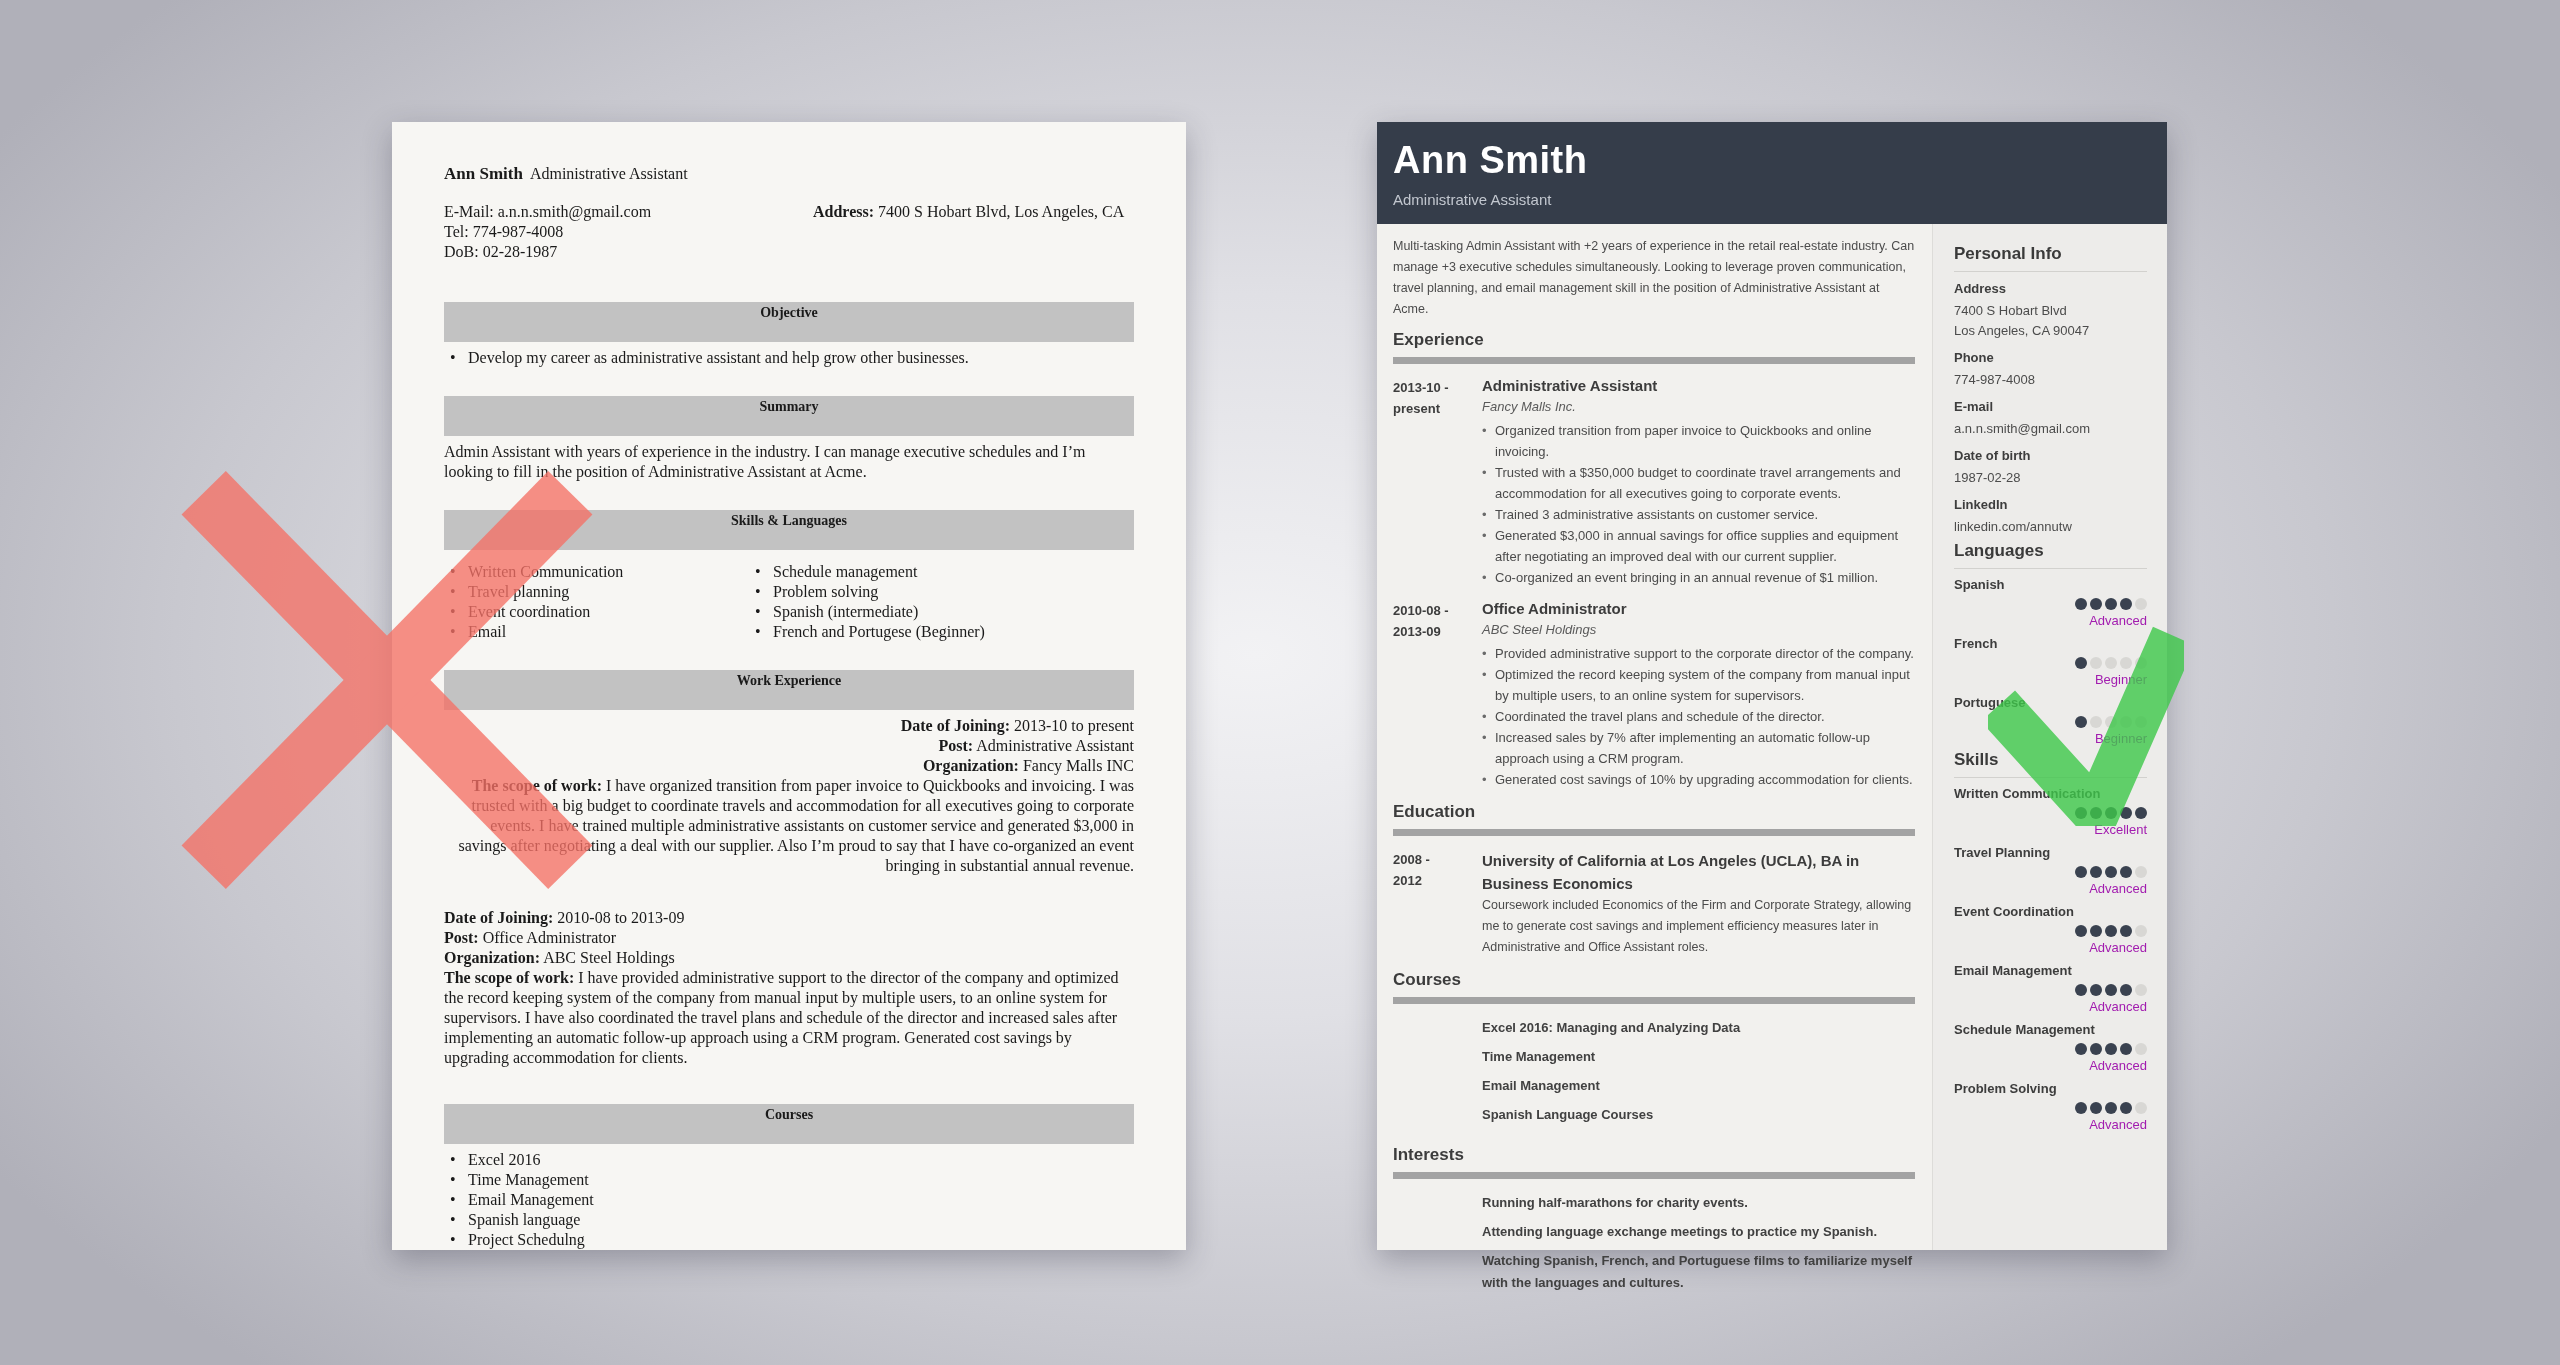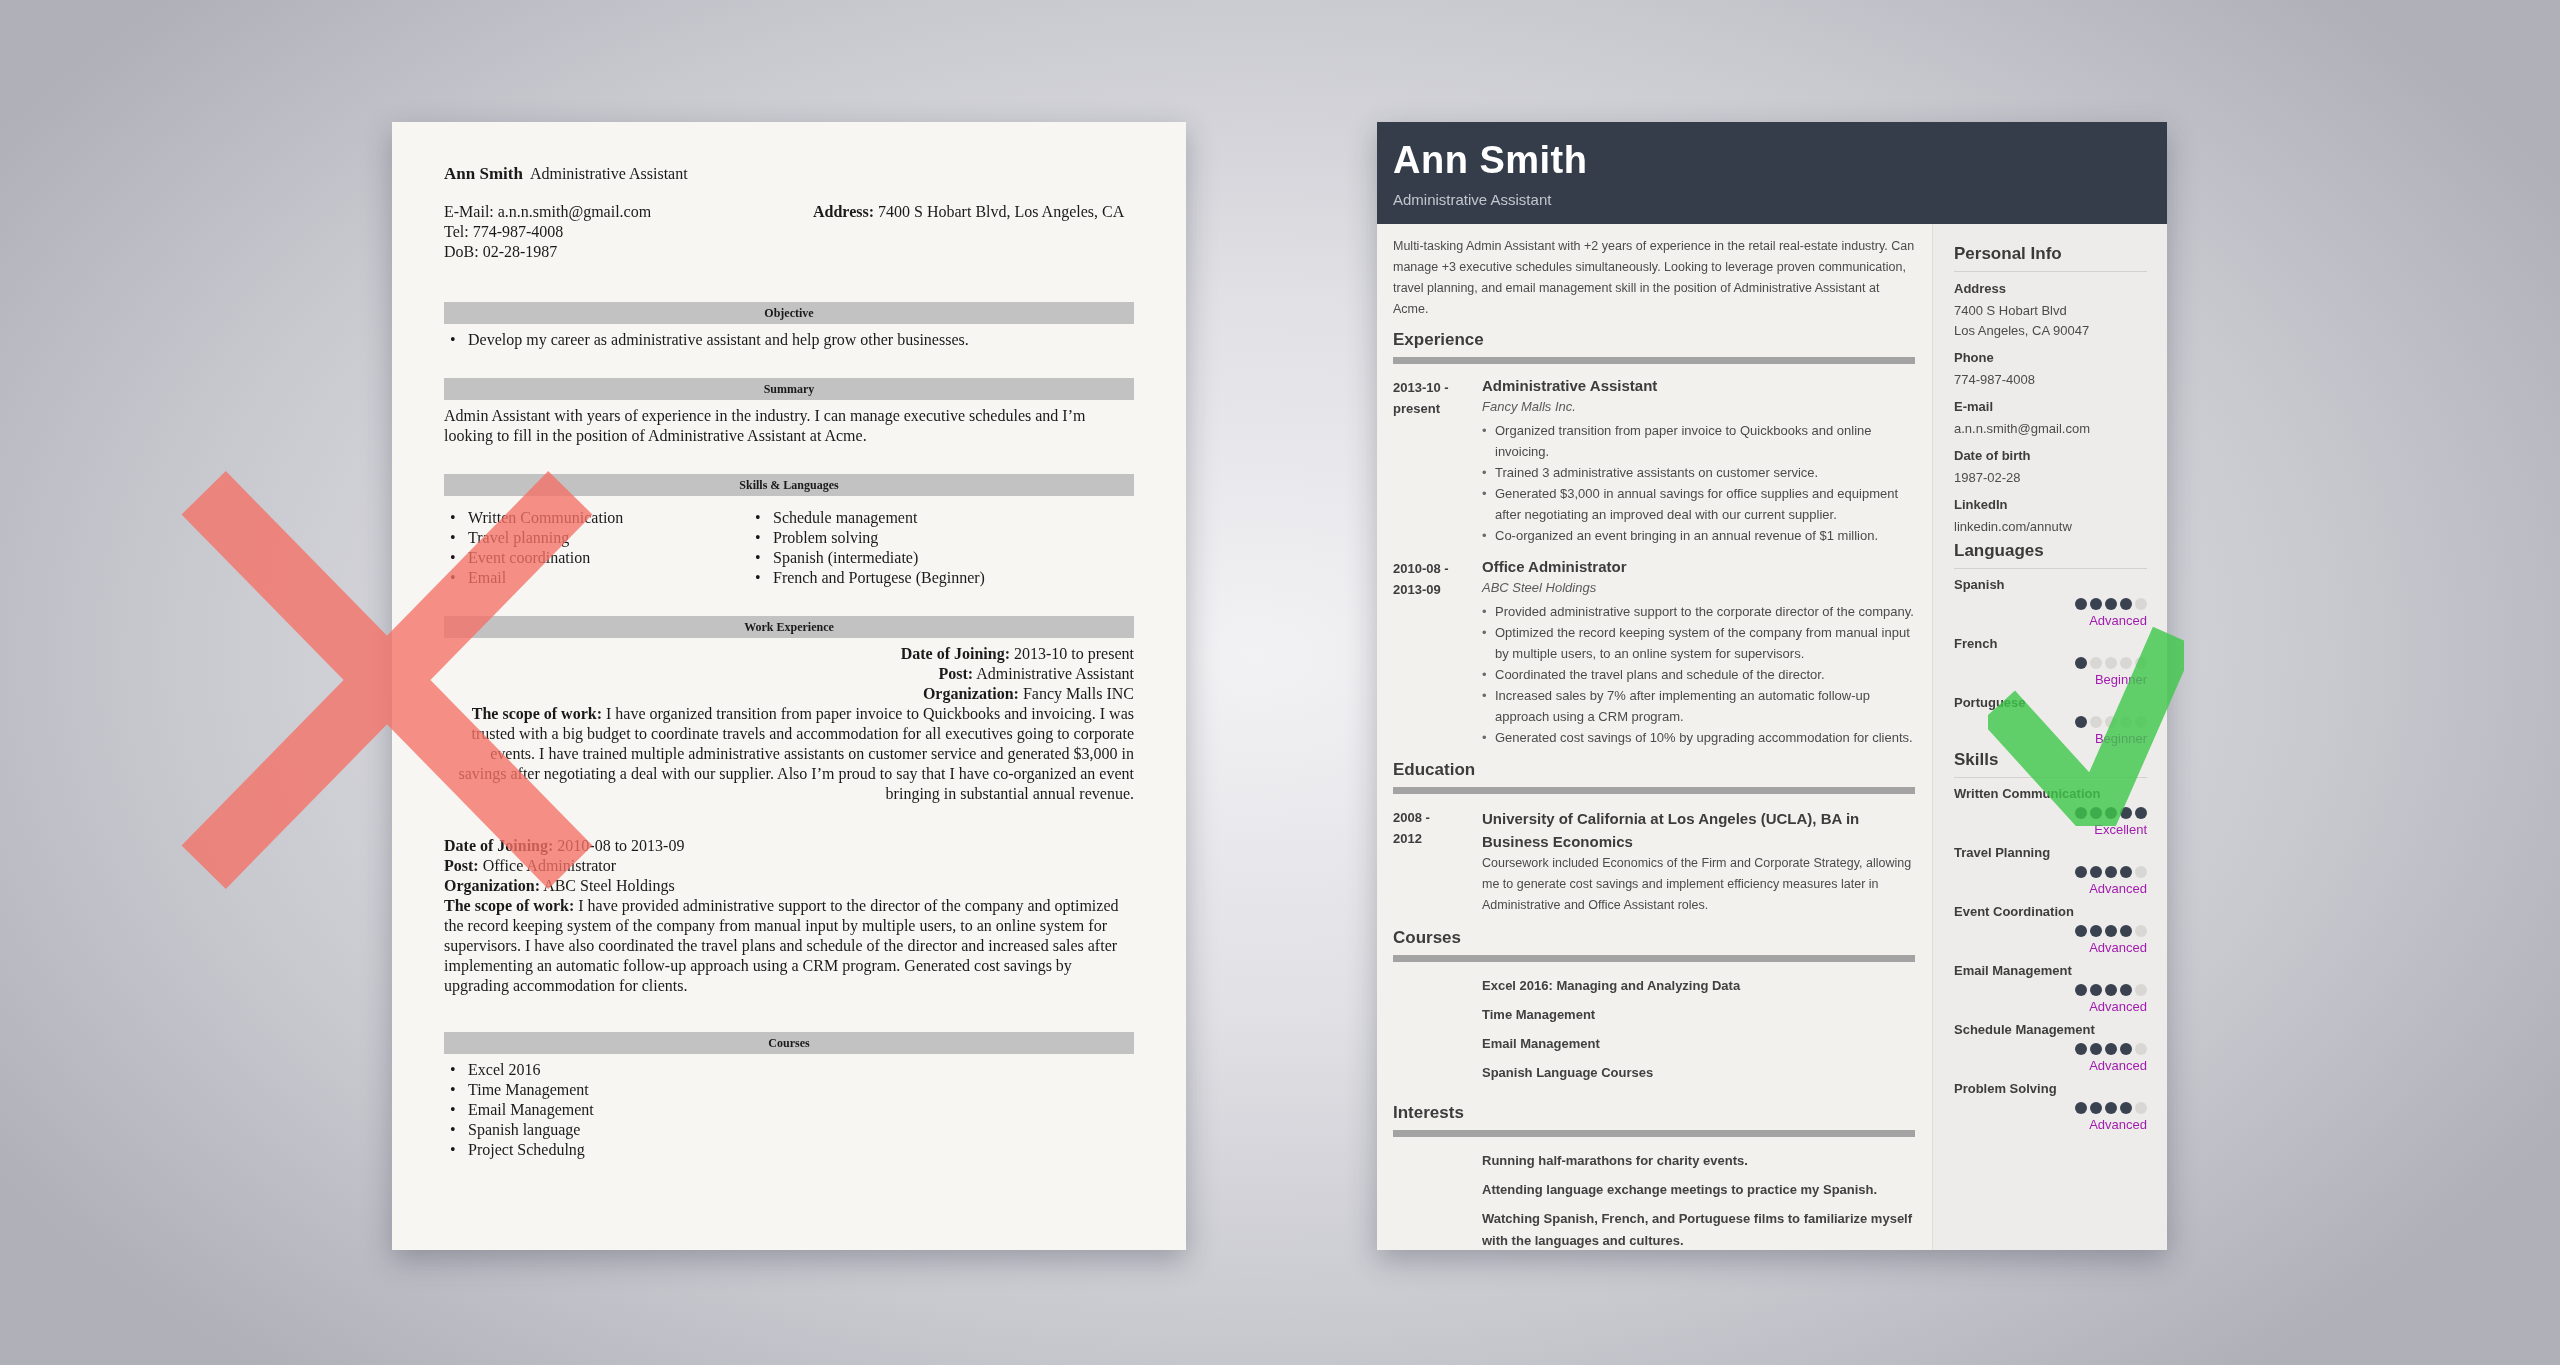--- a/index.html
+++ b/index.html
@@ -17,22 +17,22 @@
     font-family:"Liberation Serif", serif; font-size:16px; line-height:20px;
     padding:42px 52px 0 52px;
   }
   .bad-name-row { margin-bottom:18px; }
   .bad-name { font-weight:bold; font-size:17px; }
   .bad-name-title { font-size:16px; margin-left:7px; }
   .bad-contact { display:flex; margin-bottom:40px; }
   .bad-contact-left { width:369px; }
   .bad-contact-right { flex:1; }
   .bar {
-    background:#c2c2c2; text-align:center; font-weight:bold; font-size:12px;
-    height:22px; line-height:22px; margin-bottom:6px;
+    background:#c2c2c2; text-align:center; font-weight:bold; font-size:14px;
+    height:40px; line-height:22px; margin-bottom:6px;
   }
   .bad-section { margin-bottom:28px; }
   ul.plain { list-style:none; }
   ul.plain li { position:relative; padding-left:24px; }
   ul.plain li::before { content:"•"; position:absolute; left:6px; top:0; }
   .bad-skills-cols { display:flex; margin-top:12px; }
   .bad-skills-col1 { width:250px; }
   .bad-skills-col2 { flex:1; padding-left:55px; }
   .bad-job { margin-bottom:32px; }
   .bad-job.last { margin-bottom:36px; }
@@ -182,20 +182,21 @@
         <div class="job">
           <div class="job-dates">
             <div>2013-10 -</div>
             <div>present</div>
           </div>
           <div class="job-content">
             <div class="job-title">Administrative Assistant</div>
             <div class="job-company">Fancy Malls Inc.</div>
             <ul class="gbullets">
               <li>Organized transition from paper invoice to Quickbooks and online invoicing.</li>
+              <li>Trusted with a $350,000 budget to coordinate travel arrangements and accommodation for all executives going to corporate events.</li>
               <li>Trained 3 administrative assistants on customer service.</li>
               <li>Generated $3,000 in annual savings for office supplies and equipment after negotiating an improved deal with our current supplier.</li>
               <li>Co-organized an event bringing in an annual revenue of $1 million.</li>
             </ul>
           </div>
         </div>
         <div class="job">
           <div class="job-dates">
             <div>2010-08 -</div>
             <div>2013-09</div>

